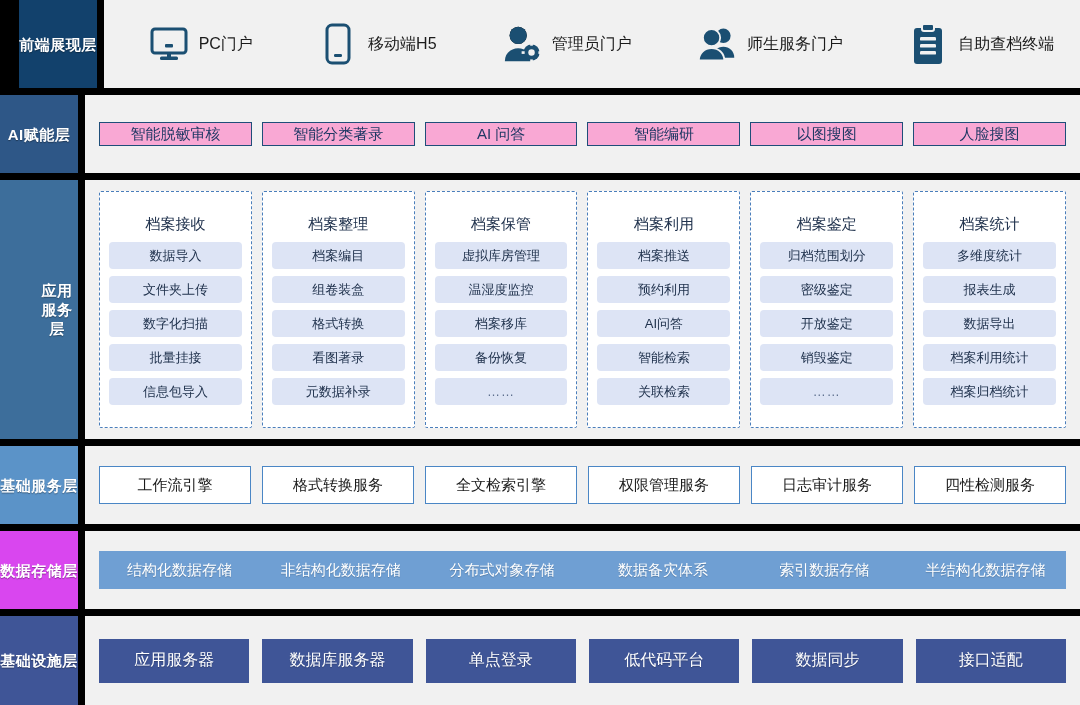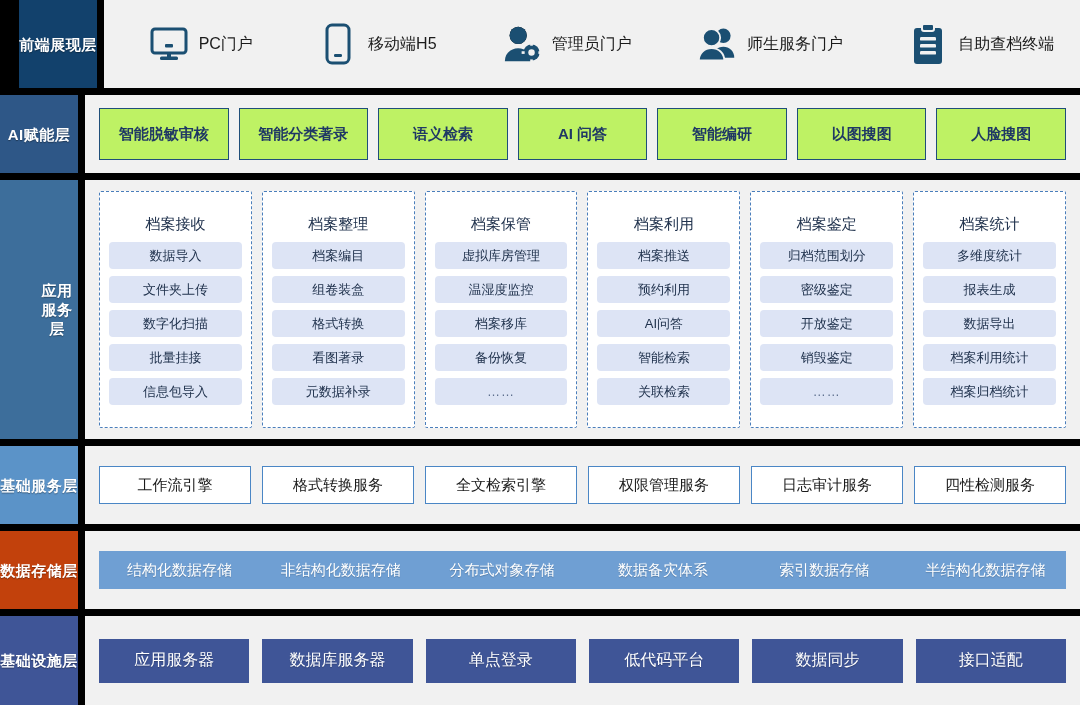--- a/index.html
+++ b/index.html
@@ -61,25 +61,25 @@
     display:flex;align-items:center;justify-content:center;
   }
   .portal-icon svg{display:block;}
 
   
   #row-ai{top:95px;height:78px;}
   #row-ai .layer-label{background:#2e5787;}
   #row-ai .layer-body{justify-content:space-between;padding:0 14px;gap:10px;}
   .ai-chip{
     flex:1 1 0;
-    height:52px;
+    height:24px;
     border:1.6px solid #1f4e79;
-    background:#bef264;
+    background:#f9a8d4;
     color:#1f3864;
-    font-weight:bold;
+    font-weight:normal;
     font-size:15px;
     display:flex;align-items:center;justify-content:center;
     white-space:nowrap;
     box-sizing:border-box;
   }
 
   
   #row-app{top:180px;height:259px;}
   #row-app .layer-label{background:#3d6e9b;padding-left:36px;}
   #row-app .layer-body{align-items:stretch;padding:11px 14px;gap:10px;}
@@ -119,21 +119,21 @@
     flex:1 1 0;height:38px;
     border:1.4px solid #4a86c5;
     background:#ffffff;
     color:#1b1b1b;font-size:15px;
     display:flex;align-items:center;justify-content:center;
     white-space:nowrap;box-sizing:border-box;
   }
 
   
   #row-store{top:531px;height:78px;}
-  #row-store .layer-label{background:#c2410c;}
+  #row-store .layer-label{background:#d946ef;}
   #row-store .layer-body{justify-content:space-between;padding:0 14px;}
   .store-chip{
     flex:1 1 0;height:38px;
     background:#6f9fd3;
     border:1px solid #6f9fd3;
     color:#ffffff;font-size:15px;
     display:flex;align-items:center;justify-content:center;
     white-space:nowrap;box-sizing:border-box;
     text-shadow:0 1px 1px rgba(0,0,0,.2);
   }
@@ -228,21 +228,20 @@
       </div>
 
     </div>
   </div>
 
   <div class="layer-row" id="row-ai">
     <div class="layer-label">AI赋能层</div>
     <div class="layer-body">
       <div class="ai-chip">智能脱敏审核</div>
       <div class="ai-chip">智能分类著录</div>
-      <div class="ai-chip">语义检索</div>
       <div class="ai-chip">AI 问答</div>
       <div class="ai-chip">智能编研</div>
       <div class="ai-chip">以图搜图</div>
       <div class="ai-chip">人脸搜图</div>
     </div>
   </div>
 
   <div class="layer-row" id="row-app">
     <div class="layer-label">应用服务层</div>
     <div class="layer-body">

